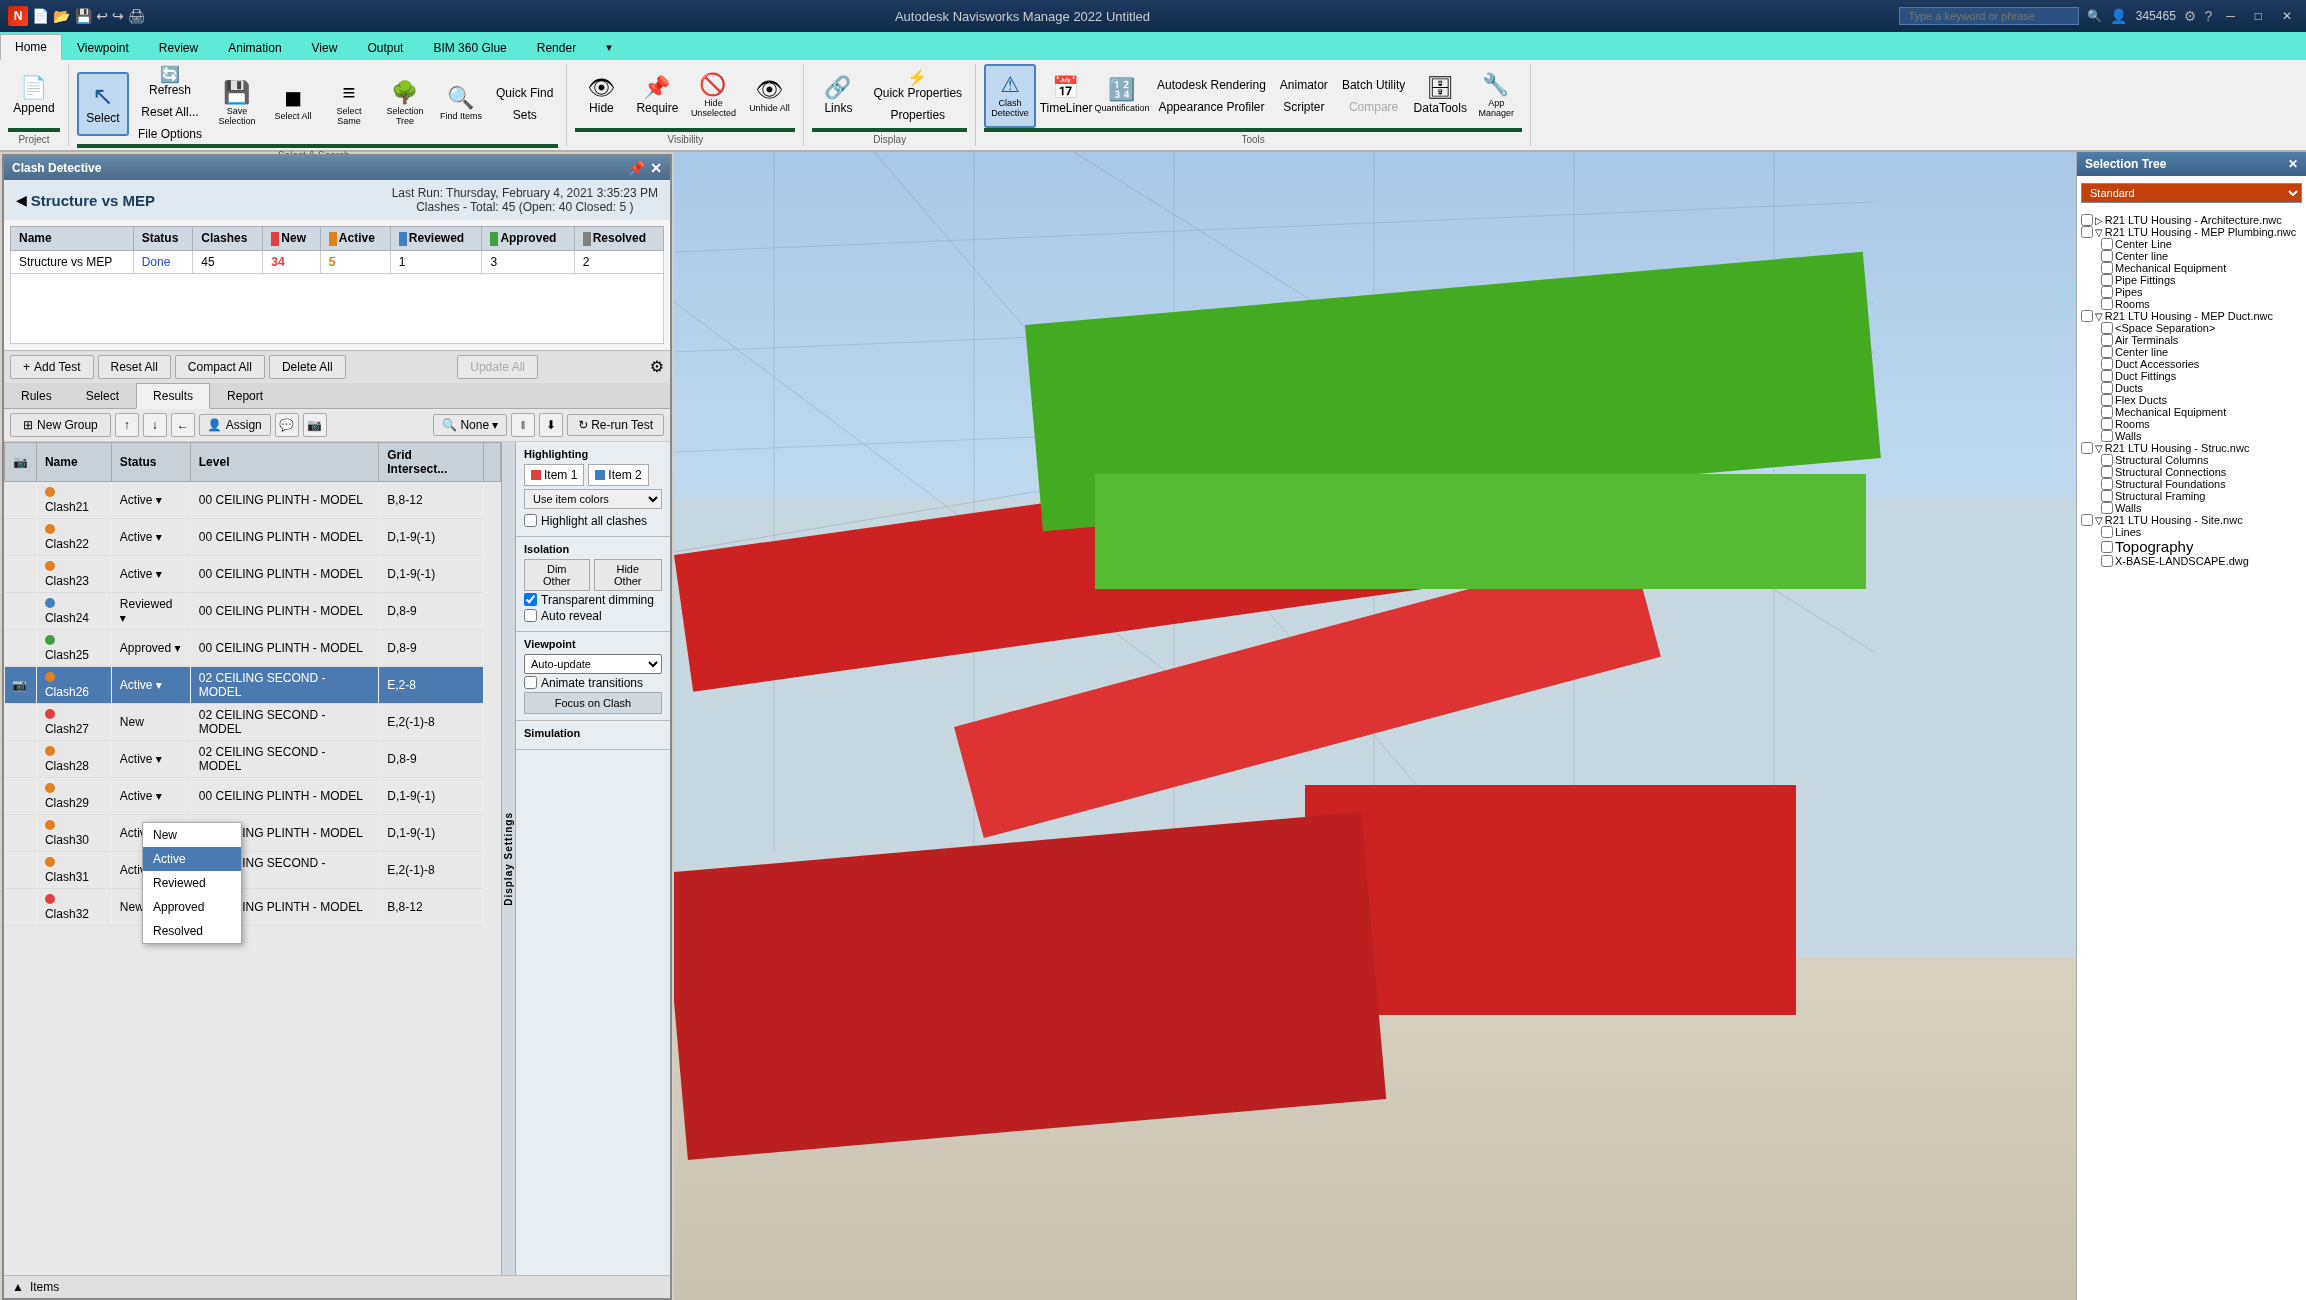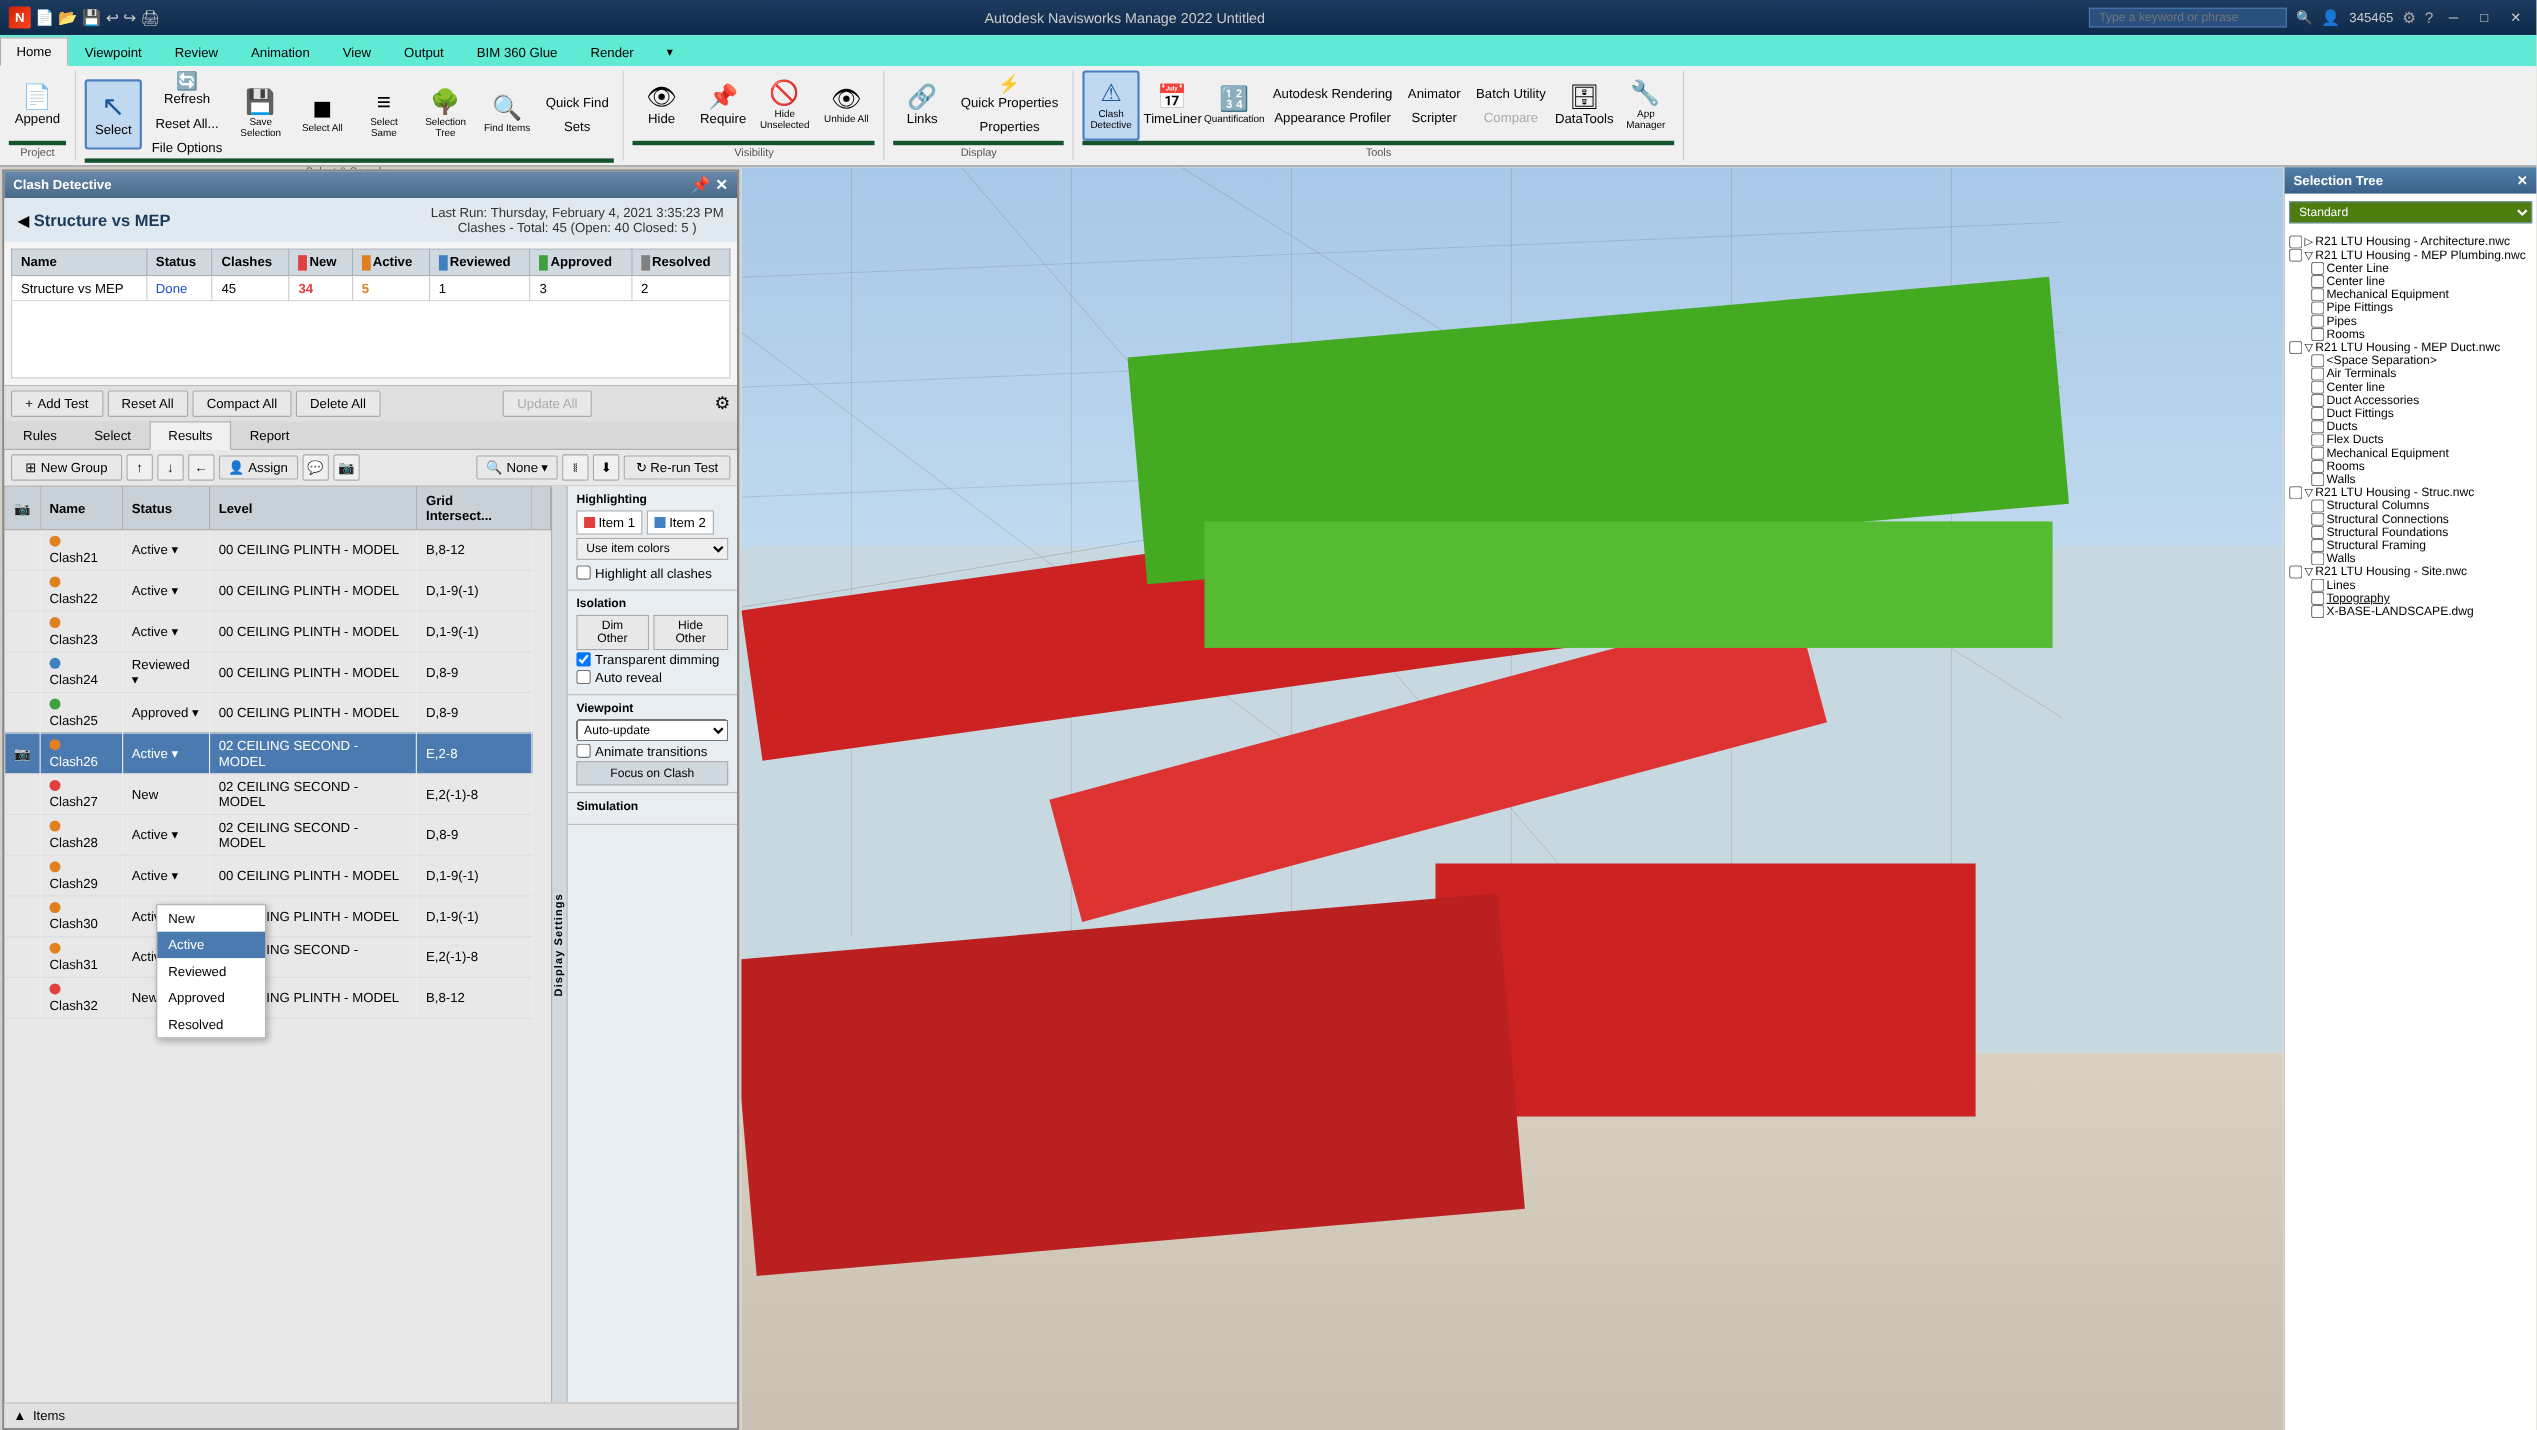--- a/index.html
+++ b/index.html
@@ -382,21 +382,21 @@
       font-weight: bold;
       font-size: 13px;
       display: flex;
       justify-content: space-between;
       align-items: center;
     }
     .tree-select {
       padding: 2px 4px;
       font-size: 11px;
       border: 1px solid #7090b0;
-      background: #4d7c0f;
+      background: #c2410c;
       color: white;
       width: 100%;
       margin: 3px 0;
     }
     .tree-body { flex: 1; overflow-y: auto; padding: 4px; font-size: 11px; }
     .tree-row { display: flex; align-items: center; gap: 2px; }
     .tree-checkbox { width: 12px; height: 12px; }
     .tree-label { font-size: 11px; }
 
     
@@ -1158,21 +1158,21 @@
           </div>
           <div>
             <div class="tree-row" style="padding-left: 20px;">
               <input type="checkbox" class="tree-checkbox" style="">
               <span class="tree-label" style="font-size: 11px;">Lines</span>
             </div>
           </div>
           <div>
             <div class="tree-row" style="padding-left: 20px;">
               <input type="checkbox" class="tree-checkbox" style="">
-              <span class="tree-label" style="font-size: 11px; text-decoration: underline;">Topography</span>
+              <span class="tree-label" style="font-size: 15px;">Topography</span>
             </div>
           </div>
           <div>
             <div class="tree-row" style="padding-left: 20px;">
               <input type="checkbox" class="tree-checkbox" style="">
               <span class="tree-label" style="font-size: 11px;">X-BASE-LANDSCAPE.dwg</span>
             </div>
           </div>
         </div>
       </div>

